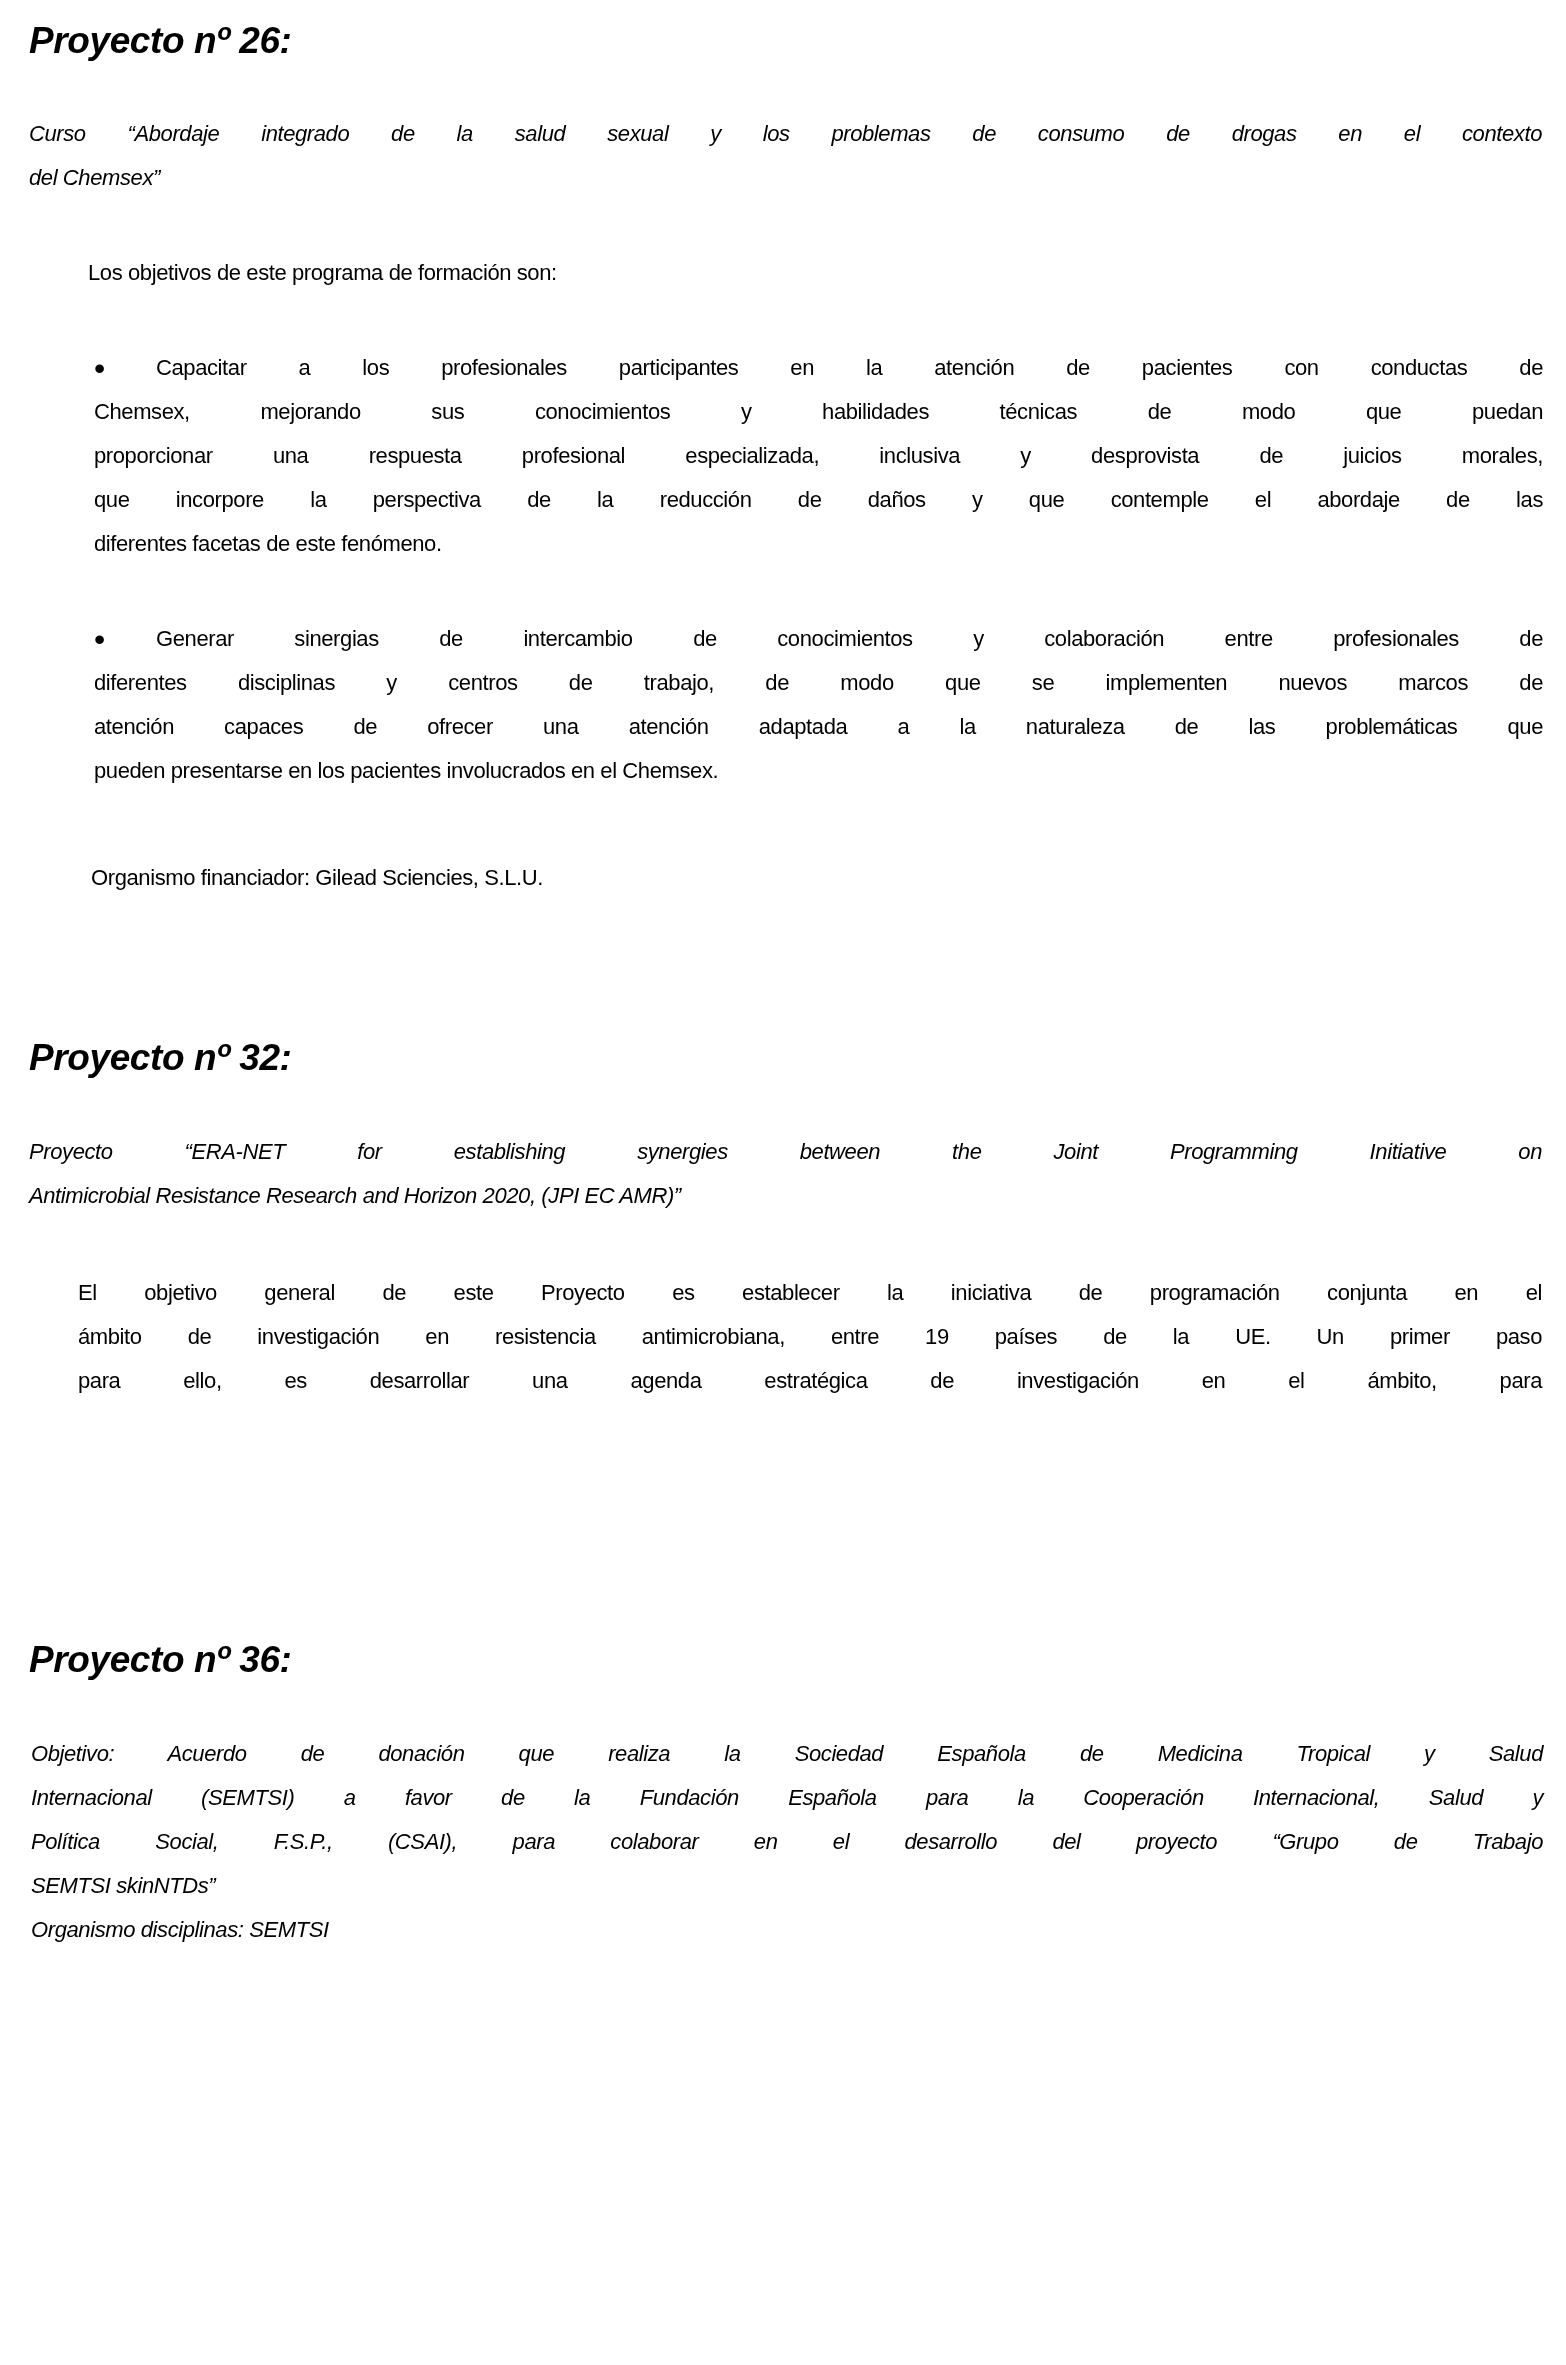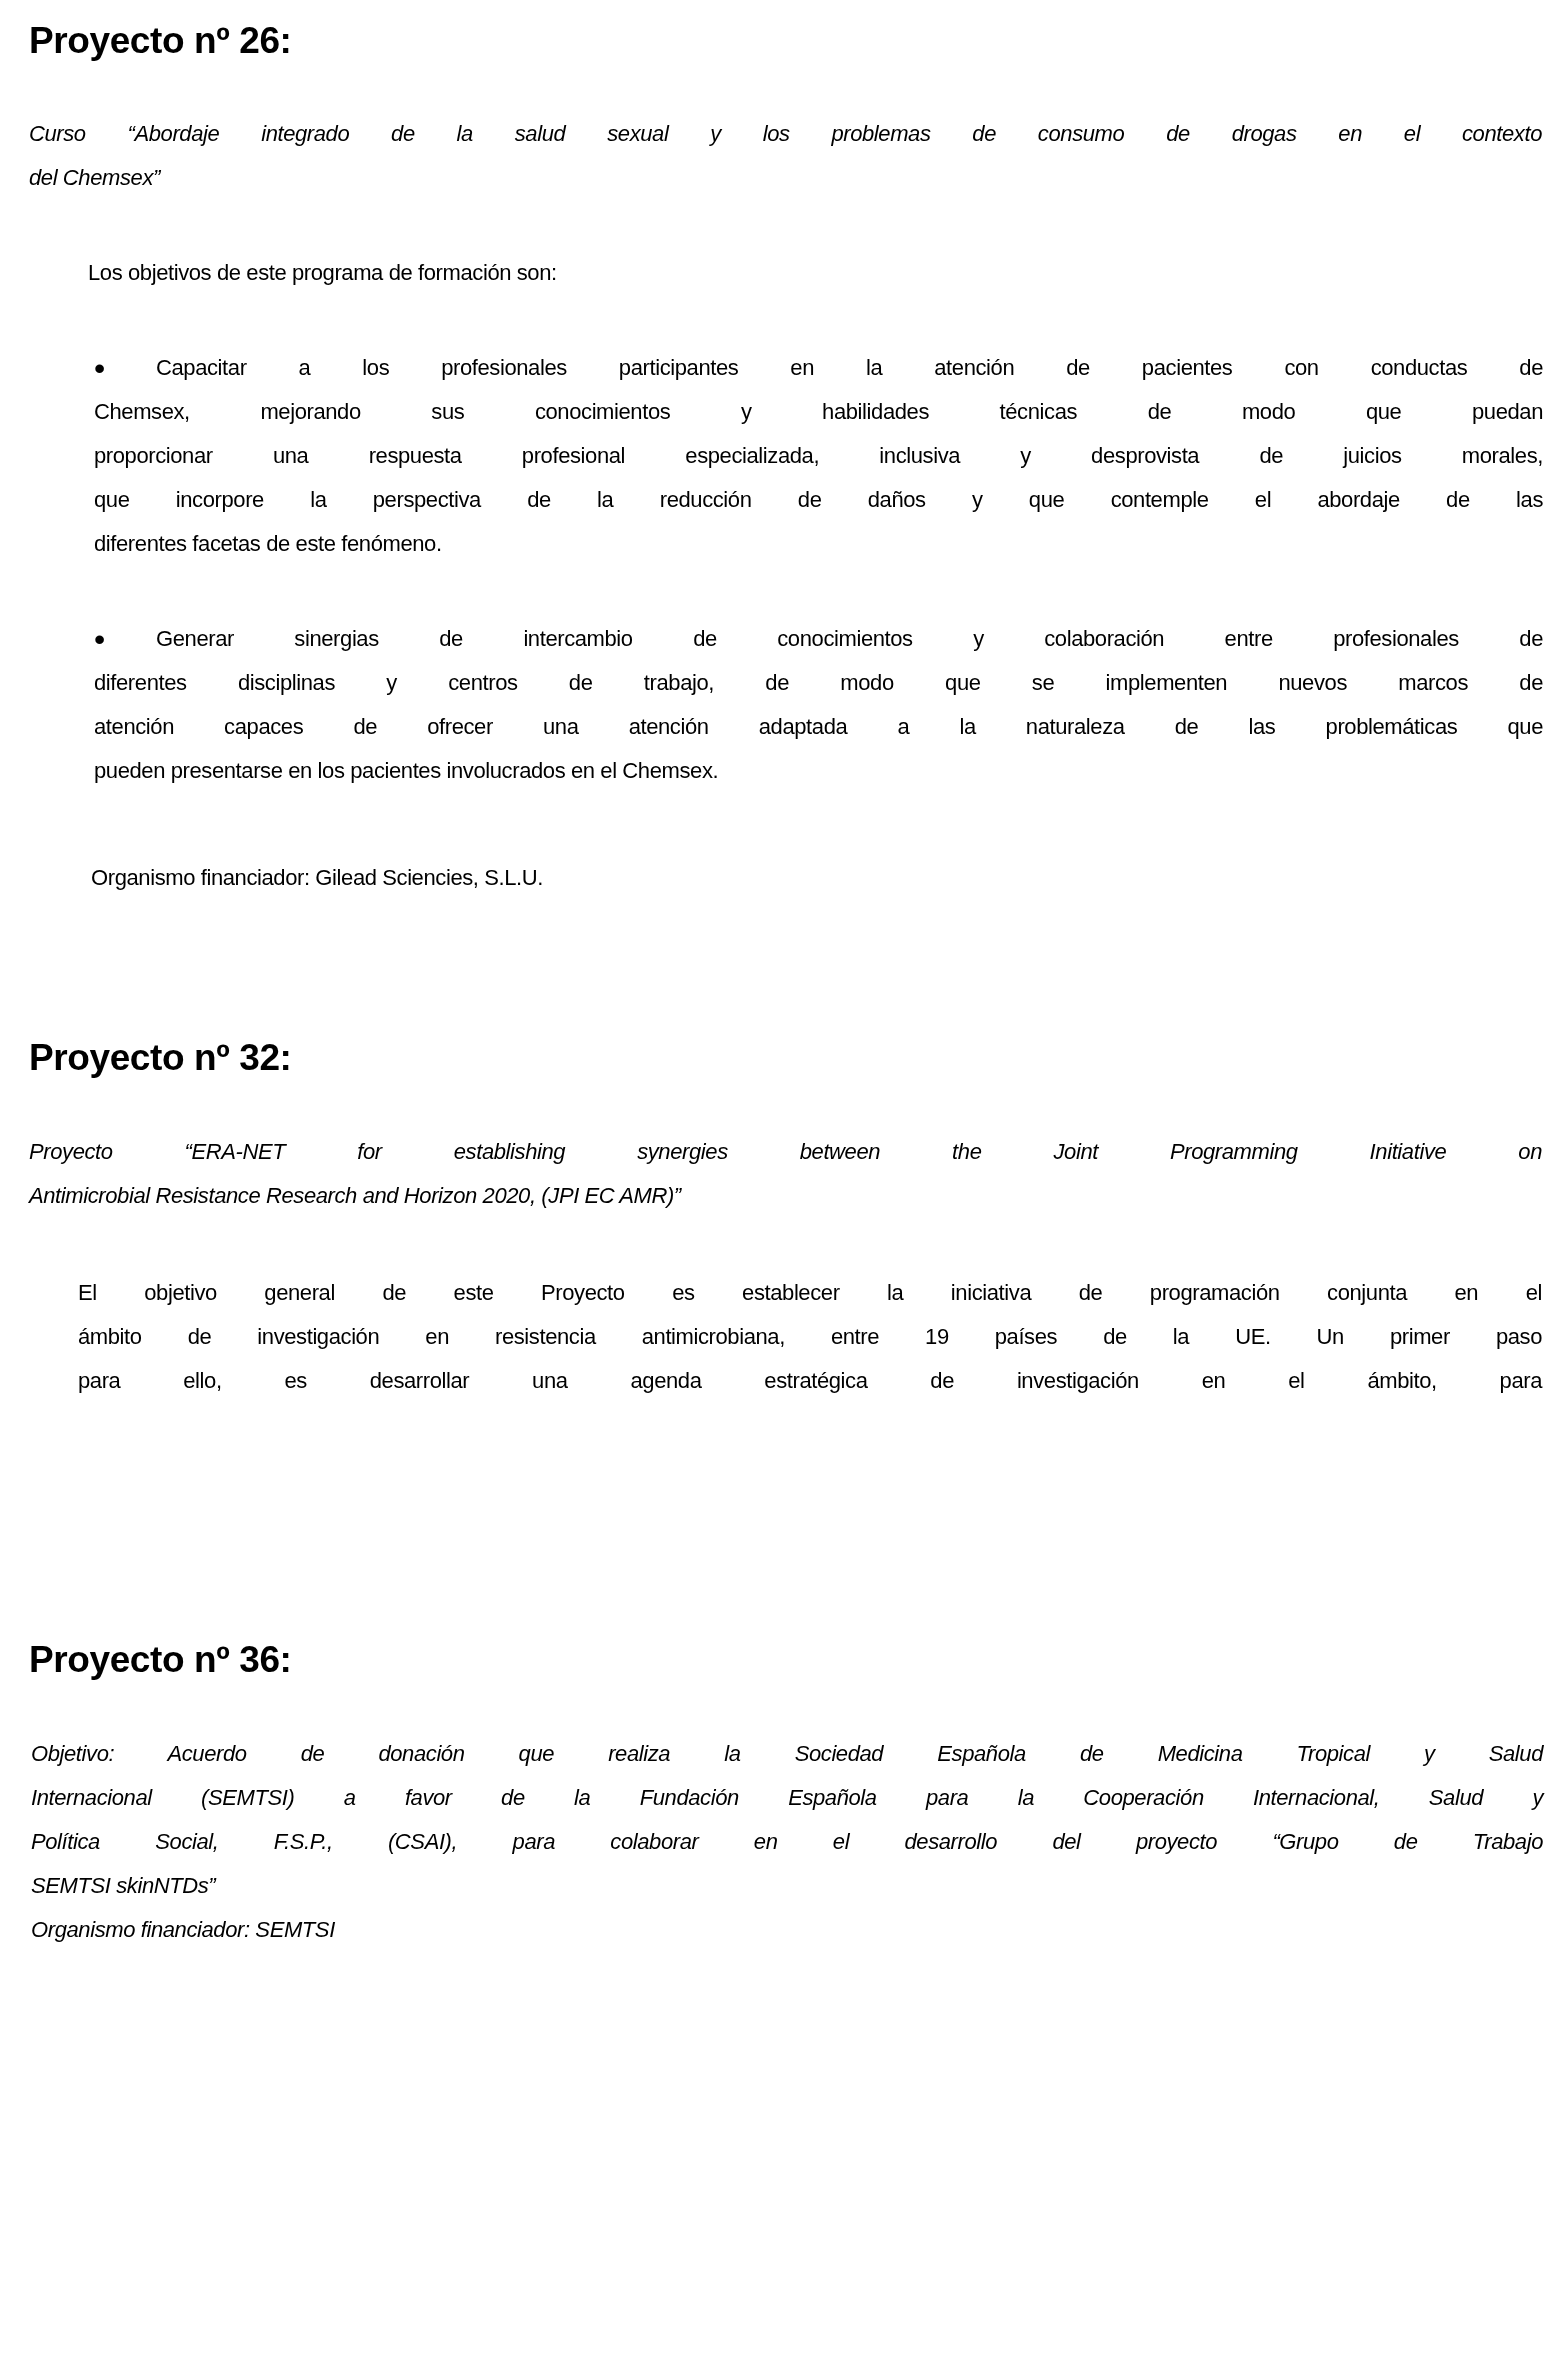--- a/index.html
+++ b/index.html
@@ -16,20 +16,21 @@
     font-family: "Liberation Sans", sans-serif;
     overflow: hidden;
   }
   .heading {
     position: absolute;
     font-weight: bold;
     font-size: 37px;
     line-height: 44px;
     letter-spacing: -0.4px;
     white-space: nowrap;
+    font-style: italic;
   }
   .para { position: absolute; }
   .ln {
     font-size: 22px;
     line-height: 44px;
     letter-spacing: -0.4px;
   }
   .j {
     text-align: justify;
     text-align-last: justify;
@@ -98,16 +99,16 @@
 
   <div class="heading" style="top:1638px;left:29px">Proyecto nº 36:</div>
 
   <div class="para italic" style="top:1732px;left:31px;width:1512px">
     <div class="ln j">Objetivo: Acuerdo de donación que realiza la Sociedad Española de Medicina Tropical y Salud</div>
     <div class="ln j">Internacional (SEMTSI) a favor de la Fundación Española para la Cooperación Internacional, Salud y</div>
     <div class="ln j">Política Social, F.S.P., (CSAI), para colaborar en el desarrollo del proyecto “Grupo de Trabajo</div>
     <div class="ln">SEMTSI skinNTDs”</div>
   </div>
 
-  <div class="single ln italic" style="top:1908px;left:31px">Organismo financiador: SEMTSI</div>
+  <div class="single ln italic" style="top:1908px;left:31px">Organismo disciplinas: SEMTSI</div>
 
 </div>
 
 
 </body></html>

